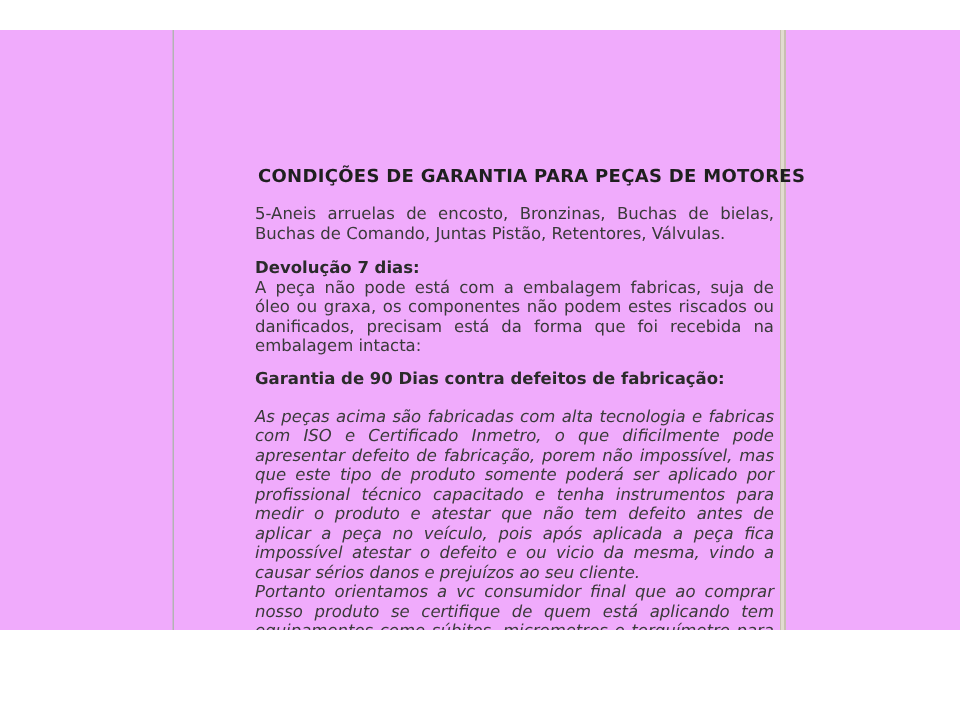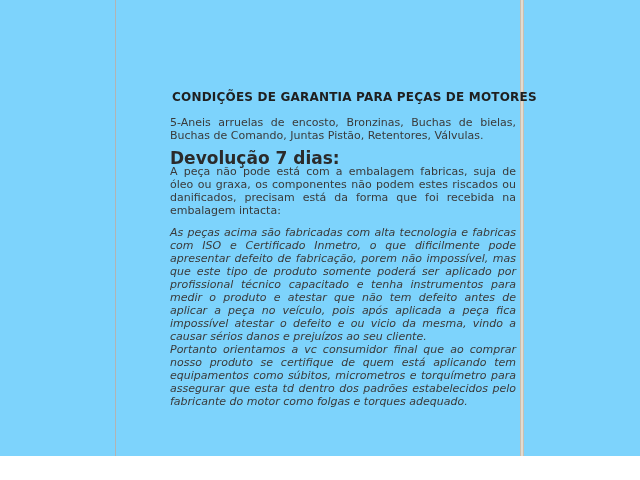--- a/index.html
+++ b/index.html
@@ -3,24 +3,25 @@
 <meta charset="utf-8">
 <style>
   html, body {
     margin: 0;
     padding: 0;
     background: #ffffff;
   }
   .stage {
     position: relative;
     width: 640px;
-    height: 456px;
-    background: #7dd3fc;
+    height: 400px;
+    background: #f0abfc;
     overflow: hidden;
     font-family: "DejaVu Sans", "Liberation Sans", sans-serif;
+    margin-top: 20px;
   }
   .border-left {
     position: absolute;
     left: 115px;
     top: 0;
     width: 1px;
     height: 474px;
     background: #b3b3b3;
   }
   .border-right {
@@ -60,21 +61,21 @@
   }
   .p {
     margin: 0 0 10px 0;
     text-align: justify;
   }
   .p.intro { margin-bottom: 6px; }
   .p.return-body { margin-bottom: 9px; }
   .p.mb0 { margin-bottom: 0; font-style: italic; }
   .p.defects-2 { margin-bottom: 12px; font-style: italic; }
   .h2 {
-    font-size: 17px;
+    font-size: 11px;
     line-height: 13px;
     font-weight: bold;
     color: #2b2b2b;
     margin: 0 0 12px 0;
   }
   .h2.tight { margin-bottom: 0; }
 </style>
 </head>
 <body>
 
@@ -86,19 +87,20 @@
   <div class="content">
     <h1 class="doc-title">CONDIÇÕES DE GARANTIA PARA PEÇAS DE MOTORES</h1>
 
     <p class="p parts">5-Aneis arruelas de encosto, Bronzinas, Buchas de bielas, Buchas de Comando, Juntas Pistão, Retentores, Válvulas.</p>
 
 
     <h2 class="h2 tight">Devolução 7 dias:</h2>
 
     <p class="p return-body">A peça não pode está com a embalagem fabricas, suja de óleo ou graxa, os componentes não podem estes riscados ou danificados, precisam está da forma que foi recebida na embalagem intacta:</p>
 
+    <h2 class="h2">Garantia de 90 Dias contra defeitos de fabricação:</h2>
 
     <p class="p mb0">As peças acima são fabricadas com alta tecnologia e fabricas com ISO e Certificado Inmetro, o que dificilmente pode apresentar defeito de fabricação, porem não impossível, mas que este tipo de produto somente poderá ser aplicado por profissional técnico capacitado e tenha instrumentos para medir o produto e atestar que não tem defeito antes de aplicar a peça no veículo, pois após aplicada a peça fica impossível atestar o defeito e ou vicio da mesma, vindo a causar sérios danos e prejuízos ao seu cliente.</p>
 
     <p class="p defects-2">Portanto orientamos a vc consumidor final que ao comprar nosso produto se certifique de quem está aplicando tem equipamentos como súbitos, micrometros e torquímetro para assegurar que esta td dentro dos padrões estabelecidos pelo fabricante do motor como folgas e torques adequado.</p>
 
   </div>
 </div>
 
 </body></html>

